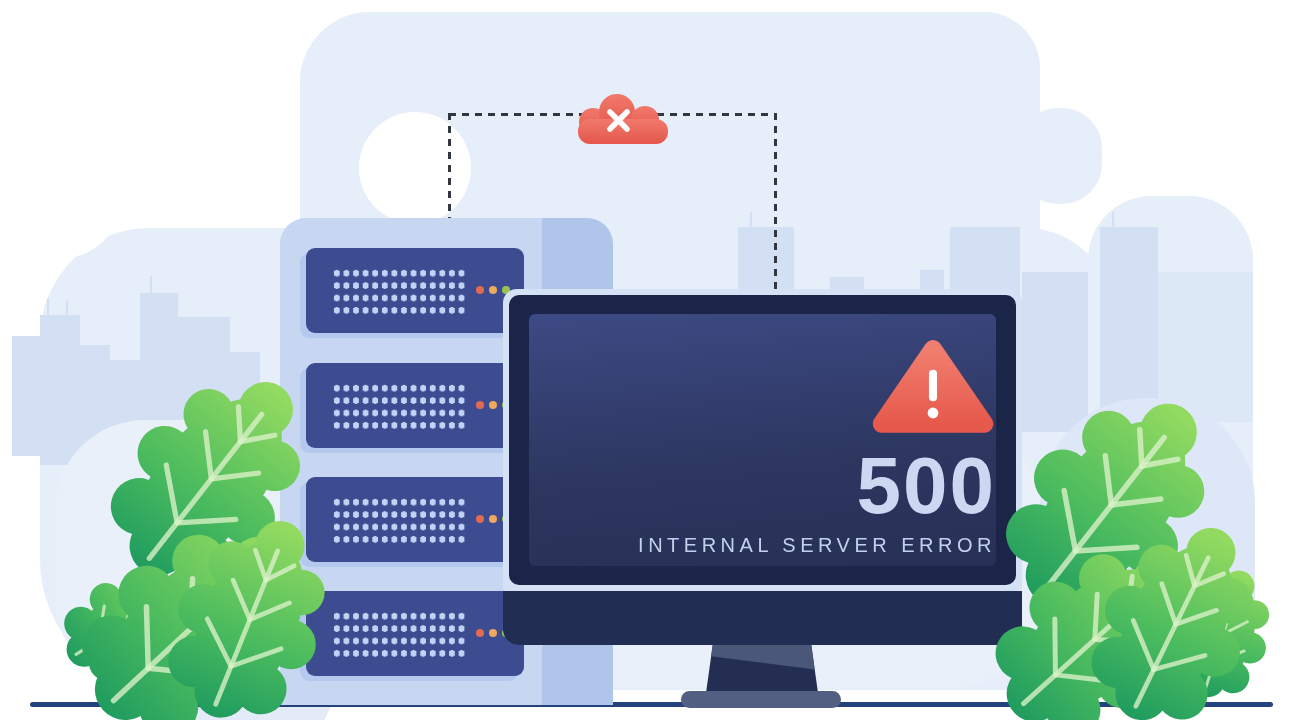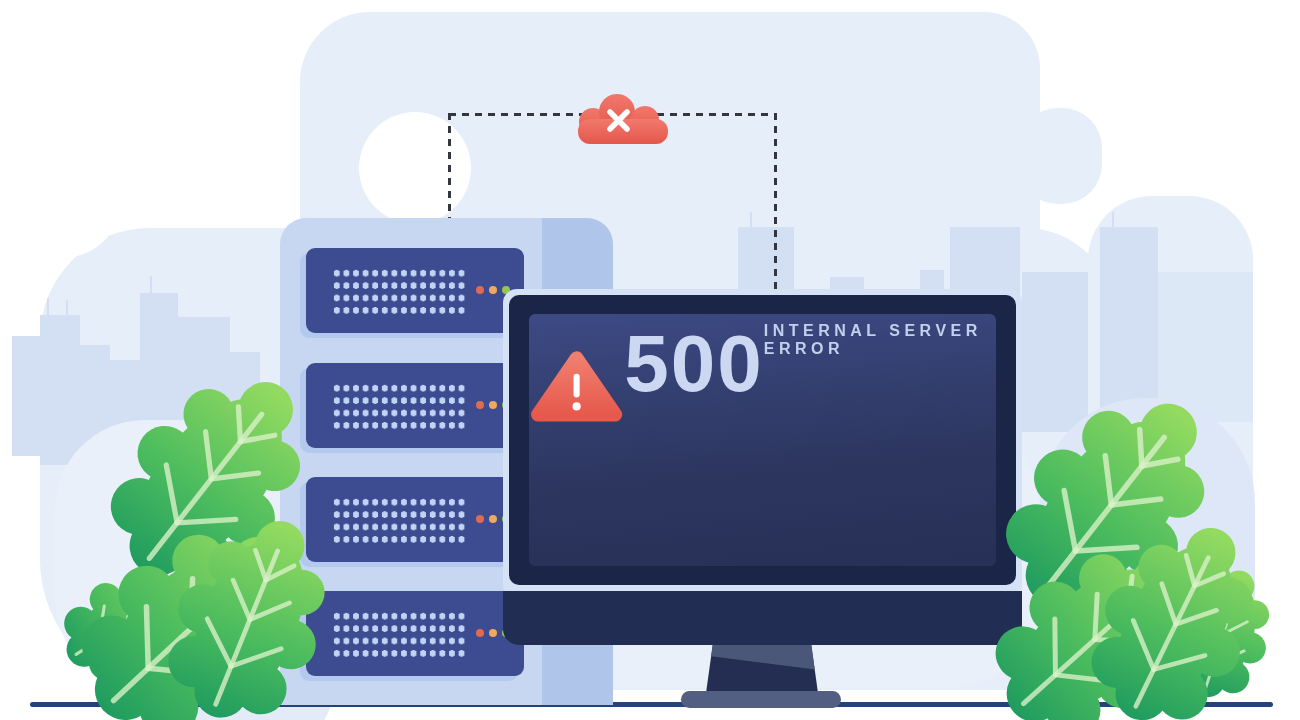--- a/index.html
+++ b/index.html
@@ -45,32 +45,32 @@
   .lamp{width:8px;height:8px;border-radius:50%;}
   .lamp-r{background:#e06b51;} .lamp-o{background:#eda95f;} .lamp-g{background:#97c351;}
 
   
   .mon-frame{position:absolute;left:503px;top:289px;width:519px;height:302px;
     background:#d5e2f6;border-radius:14px 14px 4px 4px;}
   .mon-bezel{position:absolute;left:6px;top:6px;right:6px;bottom:6px;
     background:#1b2547;border-radius:10px;}
   .mon-screen{position:absolute;left:20px;top:19px;right:20px;bottom:19px;border-radius:6px;
     background:linear-gradient(175deg,#3d4a84 0%,#2c365f 60%,#273056 100%);
-    display:flex;flex-direction:row;align-items:flex-start;}
+    display:flex;flex-direction:column;align-items:flex-end;}
   .mon-chin{position:absolute;left:503px;top:591px;width:519px;height:54px;
     background:#222d53;border-radius:0 0 16px 16px;}
   .stand{position:absolute;left:706px;top:645px;width:112px;height:48px;background:#232e52;
     clip-path:polygon(6% 0,94% 0,100% 100%,0 100%);}
   .stand:after{content:"";position:absolute;left:0;top:0;width:100%;height:100%;
     background:#4b5778;clip-path:polygon(0 0,100% 0,100% 52%,0 22%);}
   .stand-base{position:absolute;left:681px;top:691px;width:160px;height:17px;
     background:#535f82;border-radius:9px;}
   .err-code{margin:10px 0 0 0;font-size:80px;line-height:1;font-weight:800;
     color:#ccd8f2;letter-spacing:2px;}
-  .err-msg{margin-top:8px;font-size:16px;font-weight:700;letter-spacing:4.5px;color:#c3d0ed;}
+  .err-msg{margin-top:8px;font-size:20px;font-weight:400;letter-spacing:4.5px;color:#c3d0ed;}
   .warn-wrap{margin-top:22px;width:126px;height:100px;}
 
   
   .ground{position:absolute;left:30px;top:702px;width:1243px;height:4.5px;
     background:#24427b;border-radius:3px;}
 
   
   svg{display:block;}
   .cloud-svg{position:absolute;left:575px;top:92px;}
   .plants-svg{position:absolute;left:0;top:0;pointer-events:none;}

